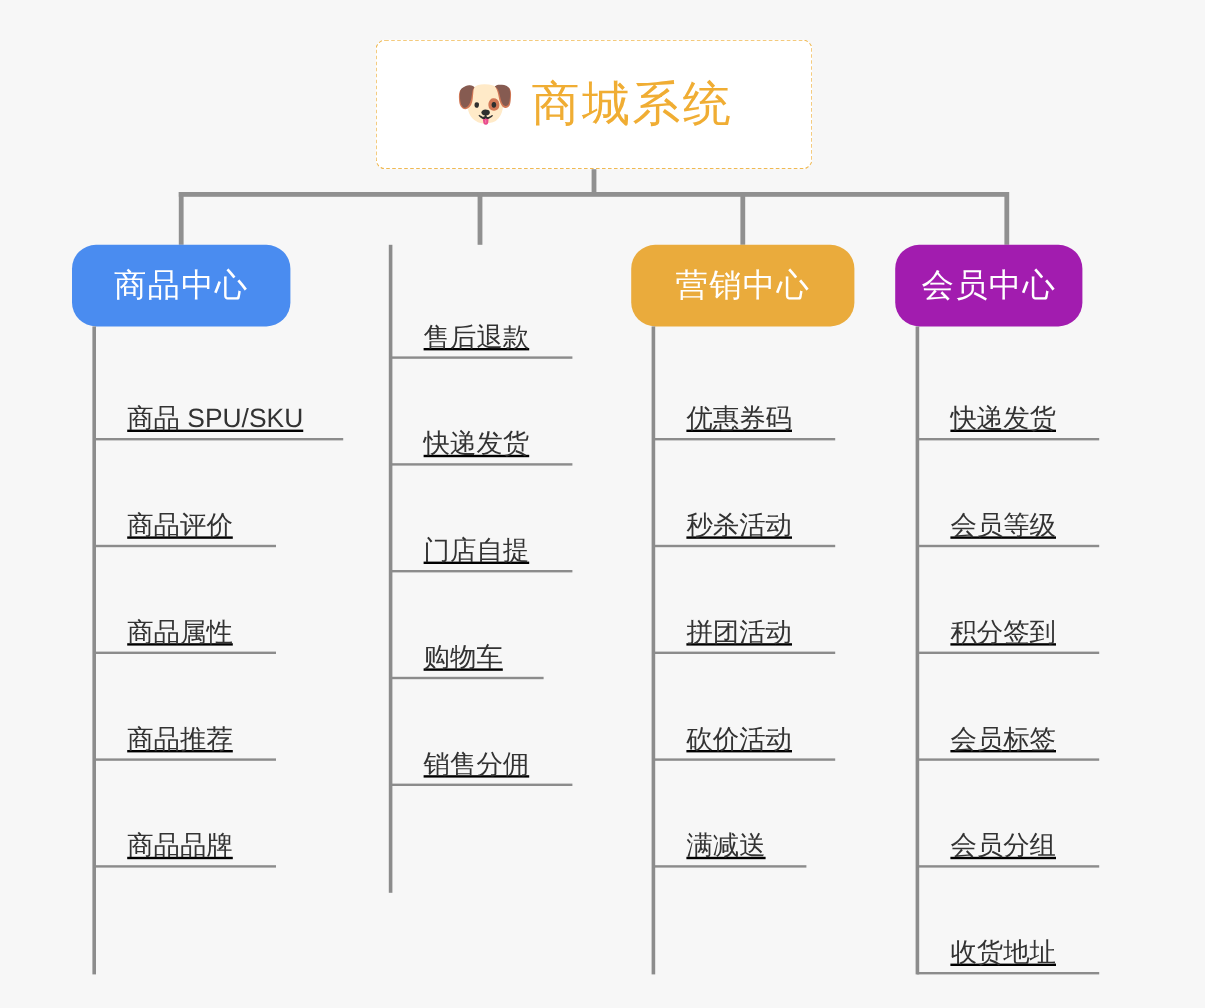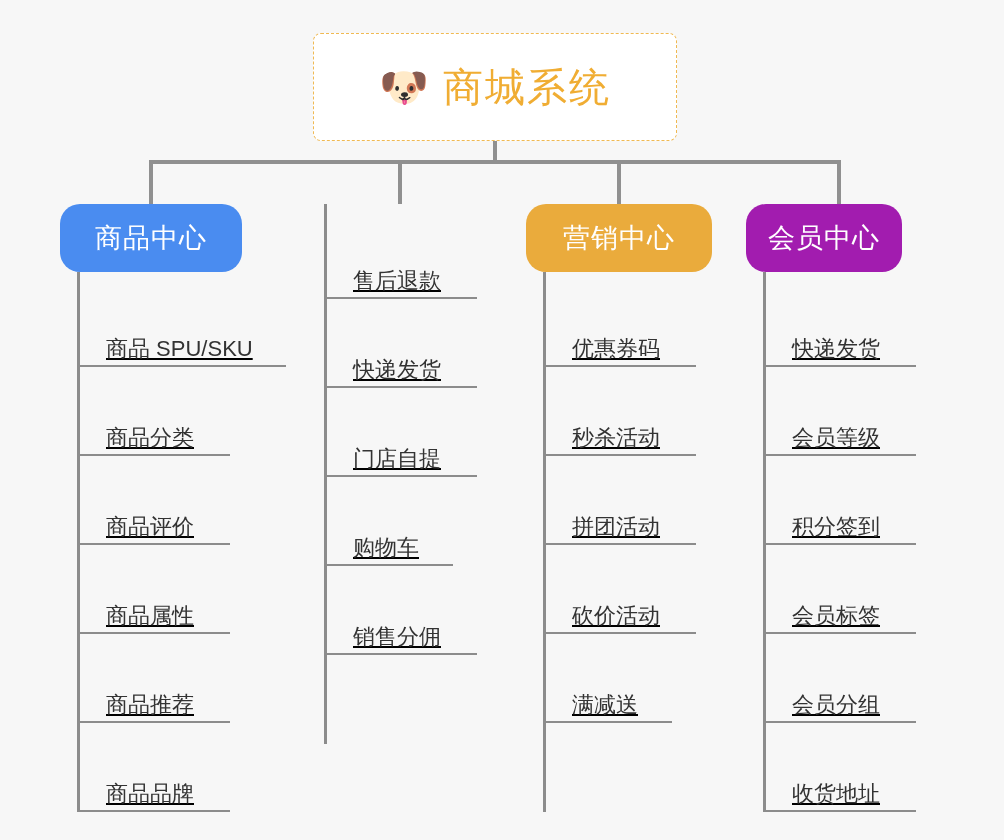--- a/index.html
+++ b/index.html
@@ -158,24 +158,20 @@
         <div class="cat-box" style="width: 182px; background: rgb(74, 140, 240);">
           <span>商品中心</span>
         </div>
         <div class="branch">
           <div class="trunk" style="height: 540px;"></div>
           <div class="leaf">
             <span class="leaf-label">商品 SPU/SKU</span>
             <div class="leaf-rule" style="width: 208px;"></div>
           </div>
           <div class="leaf">
-            <span class="leaf-label">商品分类</span>
-            <div class="leaf-rule" style="width: 152px;"></div>
-          </div>
-          <div class="leaf">
             <span class="leaf-label">商品评价</span>
             <div class="leaf-rule" style="width: 152px;"></div>
           </div>
           <div class="leaf">
             <span class="leaf-label">商品属性</span>
             <div class="leaf-rule" style="width: 152px;"></div>
           </div>
           <div class="leaf">
             <span class="leaf-label">商品推荐</span>
             <div class="leaf-rule" style="width: 152px;"></div>

